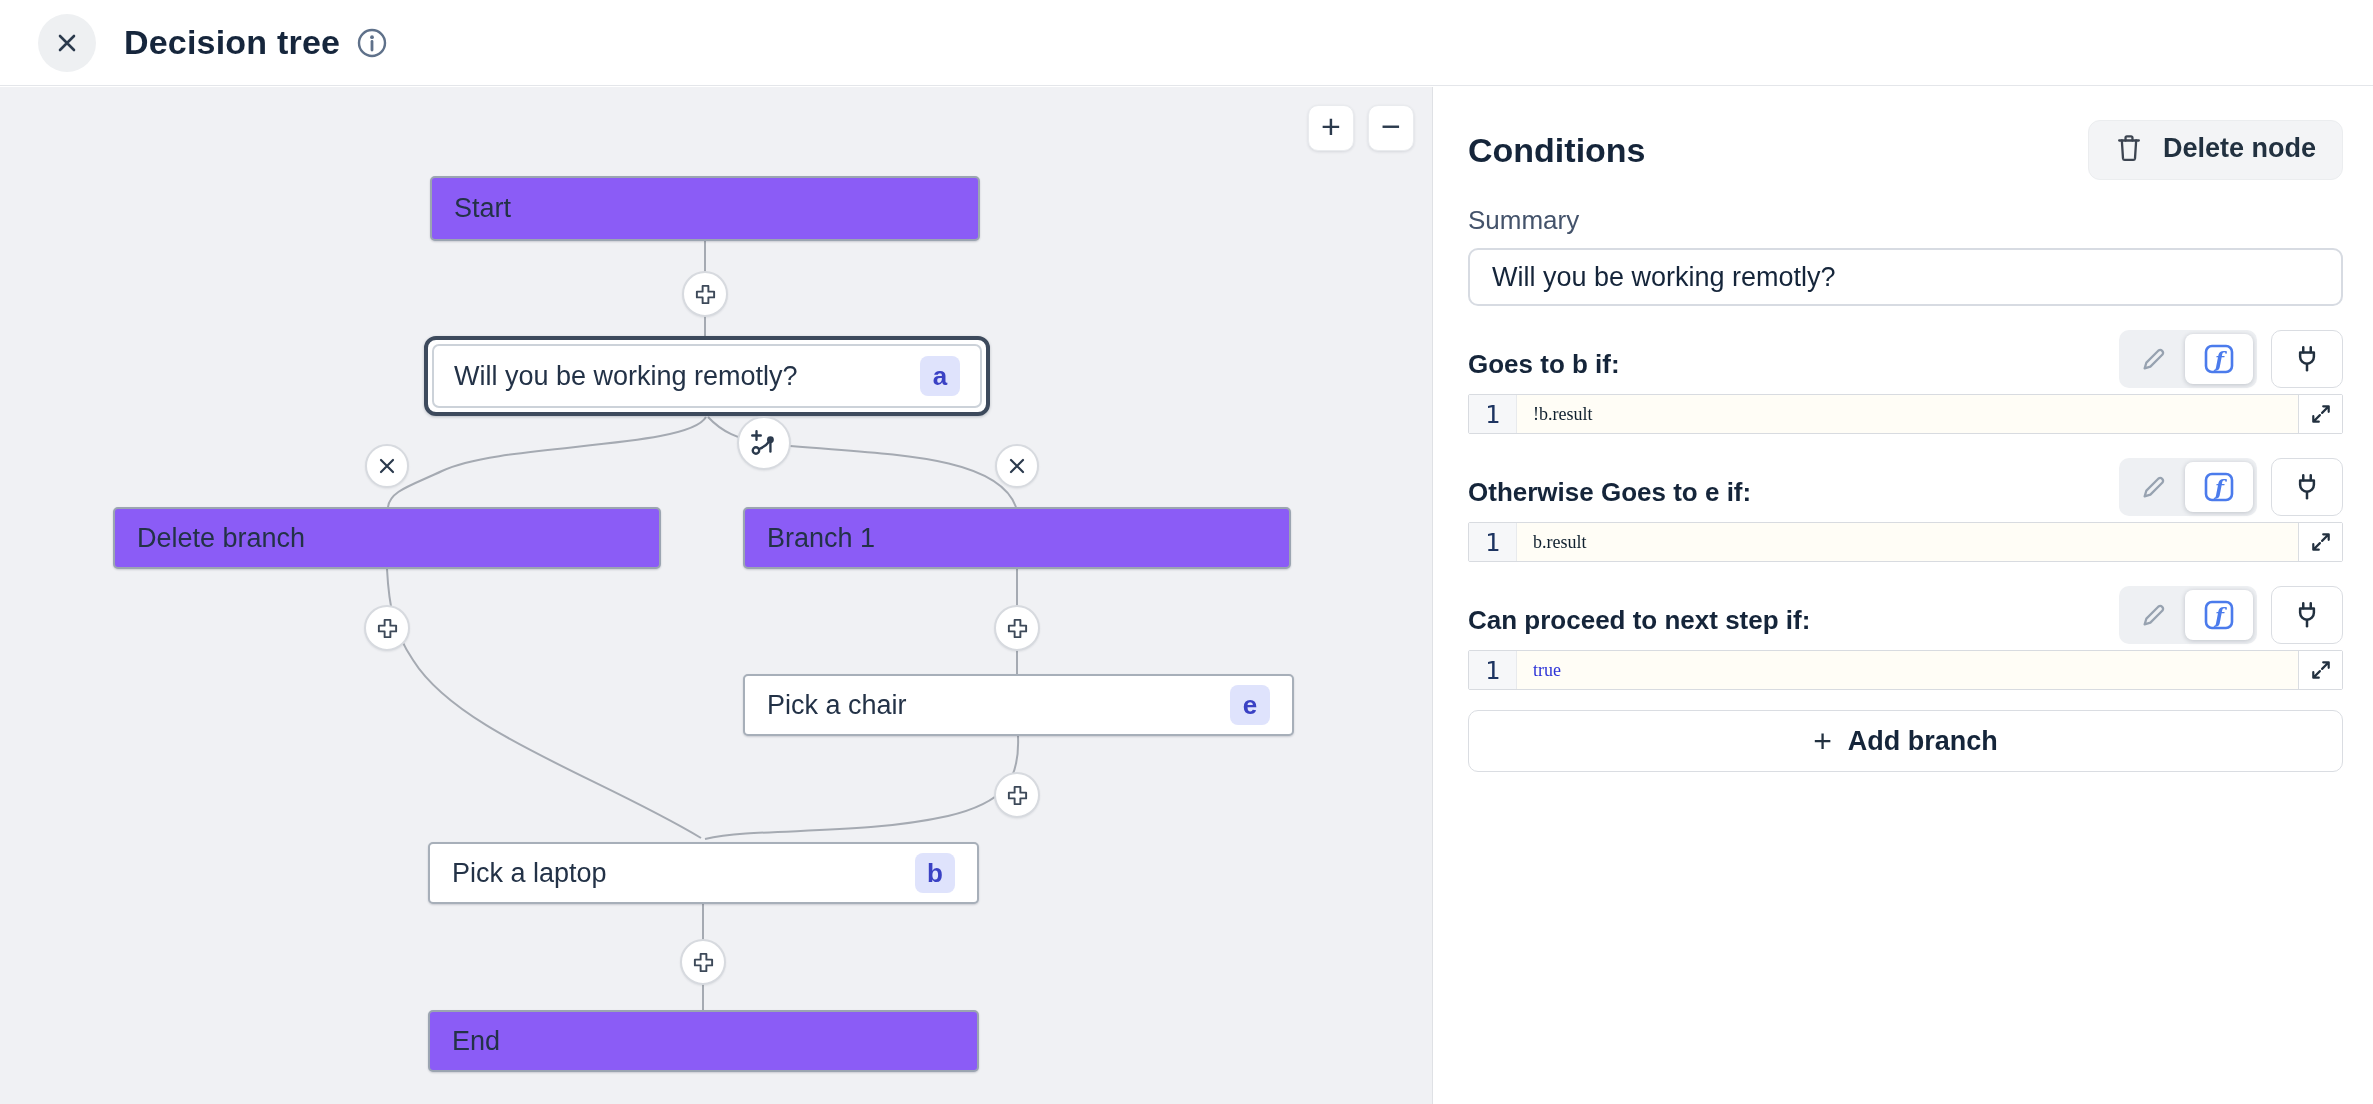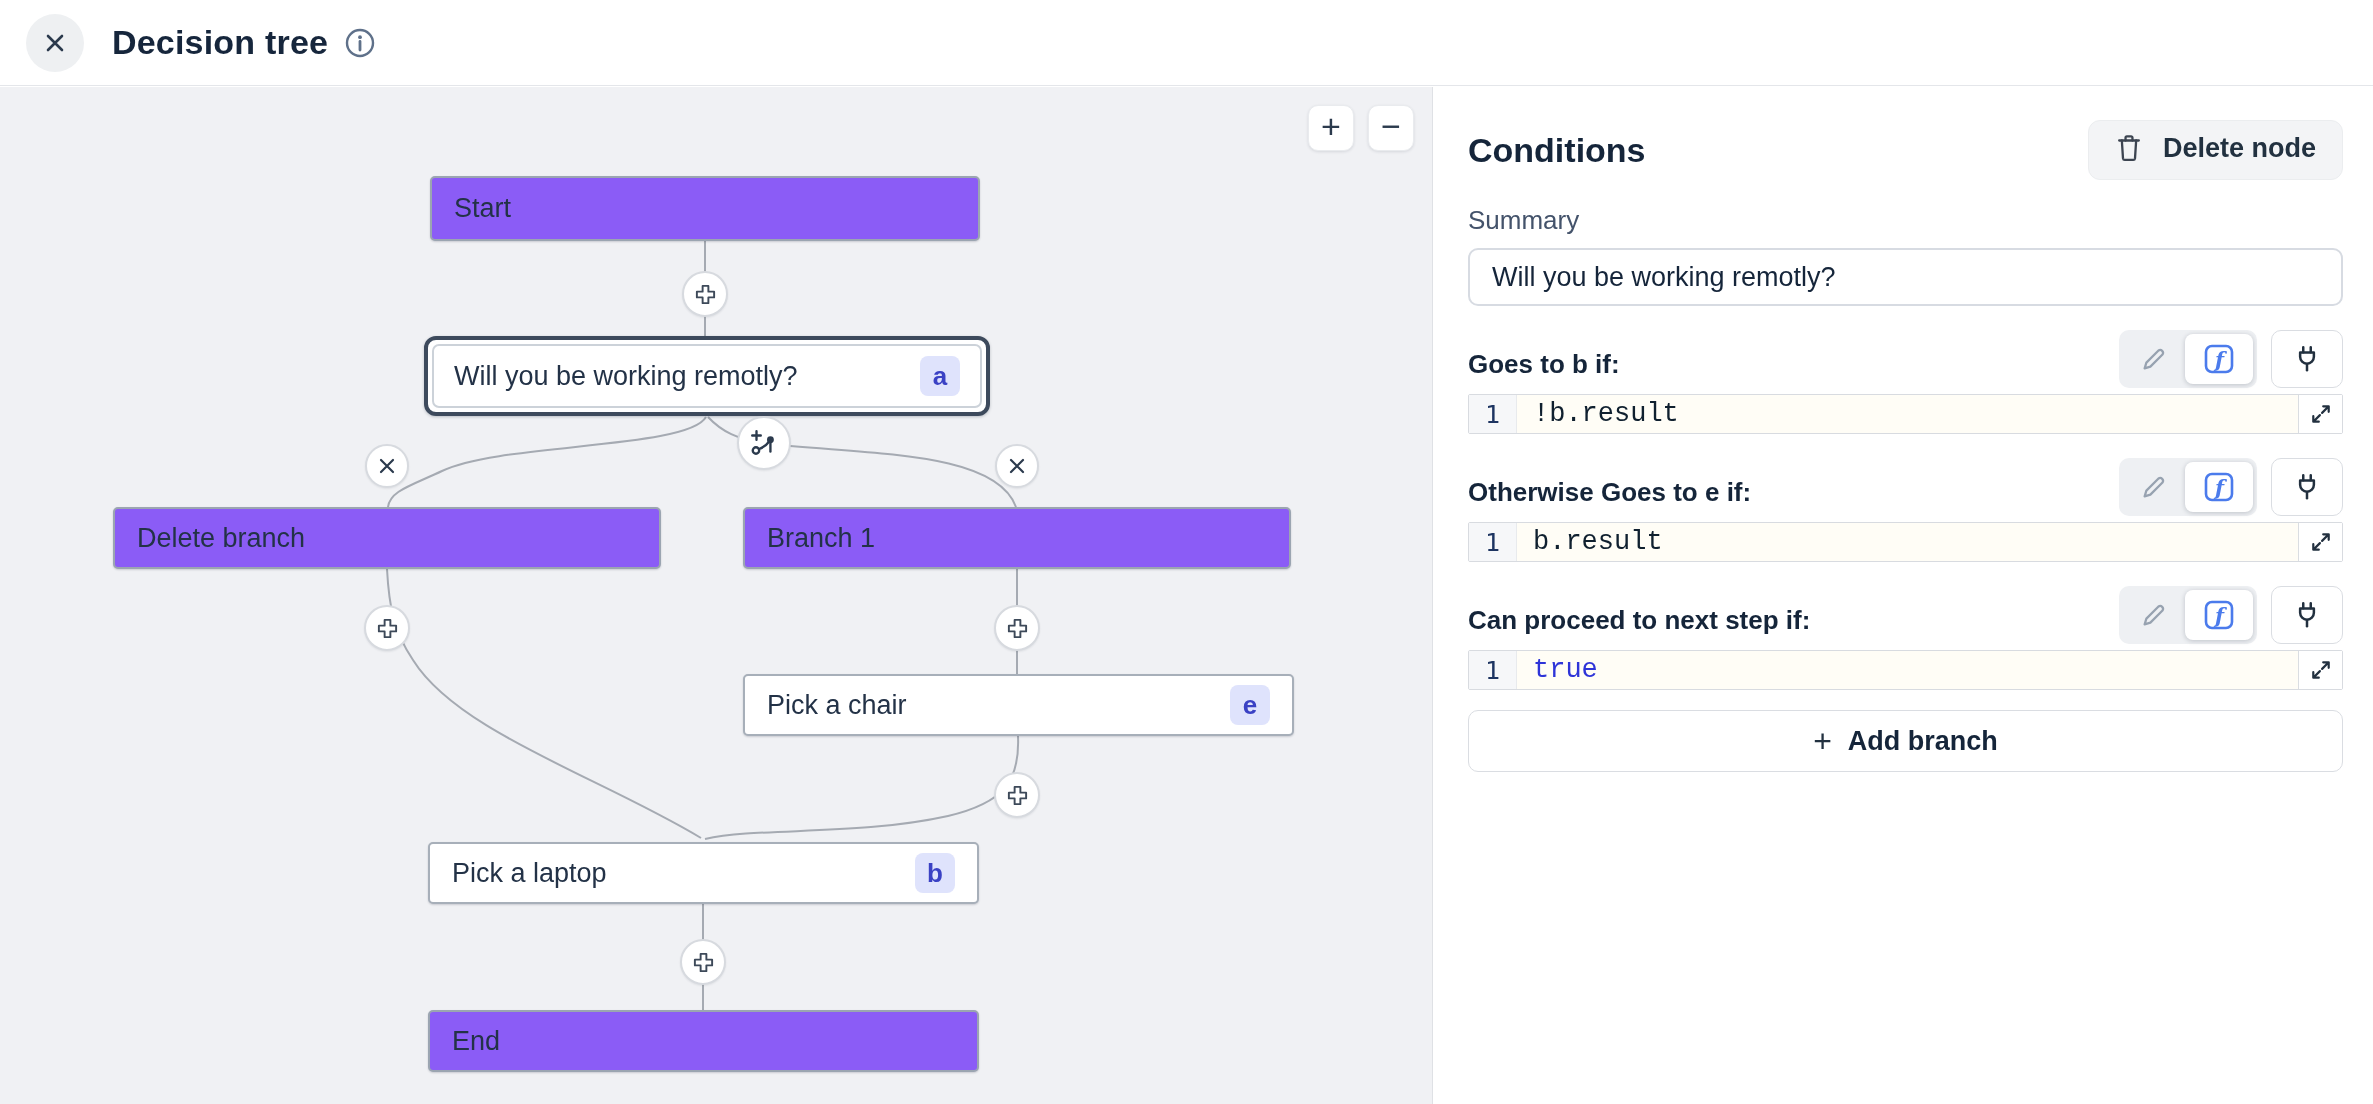--- a/index.html
+++ b/index.html
@@ -2,21 +2,21 @@
 <html><head>
 <meta charset="utf-8">
 <style>
   * { margin:0; padding:0; box-sizing:border-box; }
   html,body { width:2373px; height:1104px; overflow:hidden; background:#ffffff;
     font-family:"Liberation Sans", sans-serif; color:#1c2b3e; }
 
   
   .app-header { position:absolute; top:0; left:0; width:2373px; height:86px;
     background:#fff; border-bottom:1px solid #e4e6ea; display:flex; align-items:center;
-    padding:0 0 0 26px; z-index:10; }
+    padding:0 0 0 38px; z-index:10; }
   .close-btn { width:58px; height:58px; border-radius:50%; background:#eef0f2;
     display:flex; align-items:center; justify-content:center; cursor:pointer; }
   .page-title { font-size:34px; font-weight:700; color:#16263c; margin-left:28px; letter-spacing:.2px; }
   .info-btn { margin-left:16px; display:flex; align-items:center; }
 
   
   .canvas { position:absolute; top:87px; left:0; width:1433px; height:1017px;
     background:#f0f1f4; border-right:1px solid #dfe1e5; overflow:hidden; }
   .edges { position:absolute; top:0; left:0; }
 
@@ -71,21 +71,21 @@
   .seg-opt.active { background:#fff; box-shadow:0 1px 5px rgba(20,30,50,.22); width:68px; }
   .plug-btn { width:72px; height:58px; background:#fff; border:1px solid #dadde2; border-radius:10px;
     display:flex; align-items:center; justify-content:center; cursor:pointer; }
 
   .code-row { margin-top:6px; display:flex; align-items:stretch; height:40px;
     border:1px solid #d8dbe0; border-radius:2px; background:#fffdf6; }
   .gutter { width:48px; background:#f6f7f9; border-right:1px solid #e8eaed; color:#1d3461;
     font-family:"DejaVu Sans Mono", monospace; font-size:25px; display:flex;
     align-items:center; justify-content:center; }
   .code-text { flex:1; display:flex; align-items:center; padding-left:16px;
-    font-family:Liberation Mono, monospace; font-size:27px; color:#10202f; }
+    font-family:Liberation Serif, serif; font-size:18px; color:#10202f; }
   .code-text.kw { color:#2e34d8; }
   .expand-btn { width:44px; background:#fff; border-left:1px solid #dadde2;
     display:flex; align-items:center; justify-content:center; cursor:pointer; }
 
   .add-branch-btn { margin-top:20px; width:100%; height:62px; background:#fff;
     border:1px solid #dadde2; border-radius:10px; display:flex; align-items:center;
     justify-content:center; gap:16px; cursor:pointer; }
   .add-branch-plus { font-size:32px; color:#223140; font-weight:400; }
   .add-branch-label { font-size:27px; font-weight:700; color:#15253a; }
 </style>

